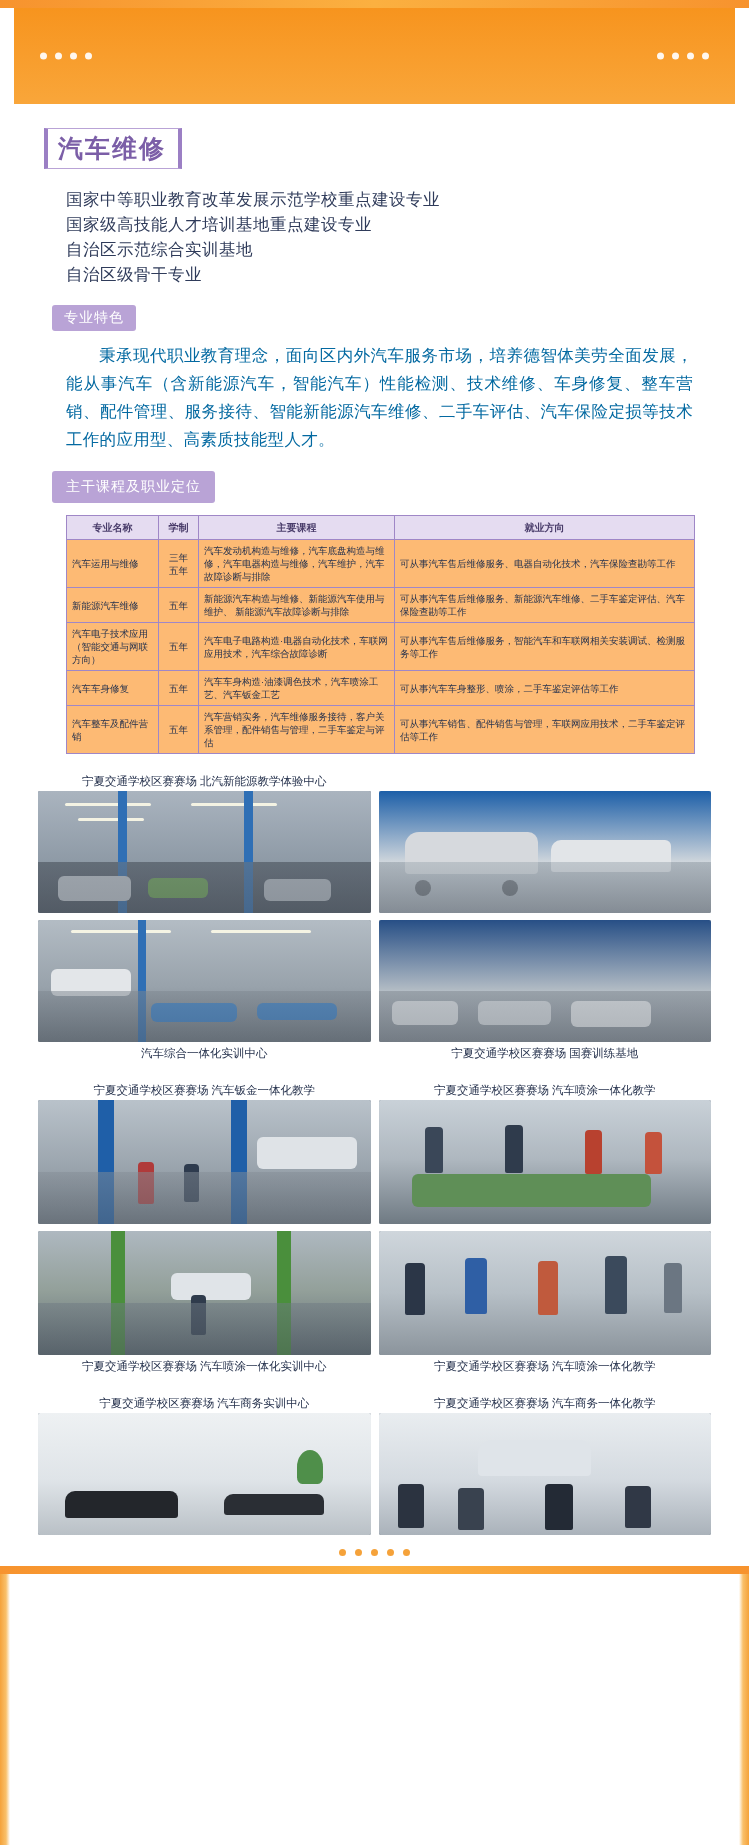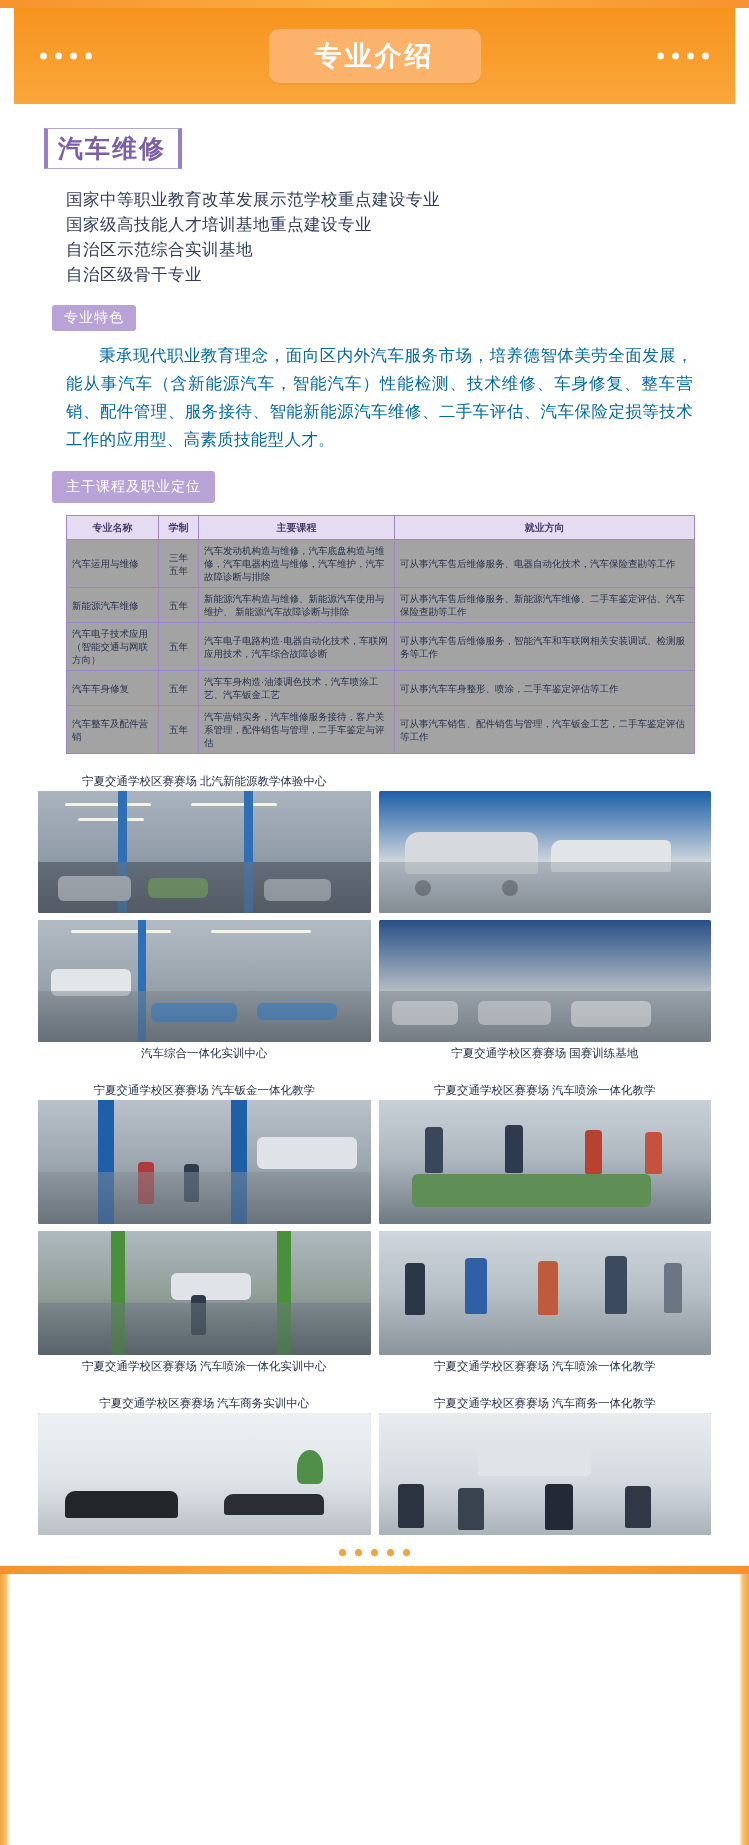--- a/index.html
+++ b/index.html
@@ -121,21 +121,21 @@
 
   
   .table-wrap {
     margin: 12px 40px 0 52px;
   }
   table.courses {
     width: 100%;
     border-collapse: collapse;
     font-size: 9.5px;
     color: #26324d;
-    background: #a3a3a3;
+    background: #fdba74;
   }
   table.courses th, table.courses td {
     border: 1px solid #9f87c7;
     padding: 4px 5px;
     vertical-align: middle;
     line-height: 13px;
   }
   table.courses thead th {
     background: #e5dcf1;
     color: #4a3d6b;
@@ -211,23 +211,20 @@
   <div class="inner">
 
     
     <div class="banner">
       <div class="dots-left">
         <span></span>
         <span></span>
         <span></span>
         <span></span>
       </div>
-      <div class="banner-pill">
-        <div class="banner-pill-text">专业介绍</div>
-      </div>
       <div class="dots-right">
         <span></span>
         <span></span>
         <span></span>
         <span></span>
       </div>
     </div>
 
     
     <div class="major-title-wrap">
@@ -281,21 +278,21 @@
           <tr>
             <td class="c-name">汽车车身修复</td>
             <td class="c-years">五年</td>
             <td class="c-courses">汽车车身构造·油漆调色技术，汽车喷涂工艺、汽车钣金工艺</td>
             <td class="c-jobs">可从事汽车车身整形、喷涂，二手车鉴定评估等工作</td>
           </tr>
           <tr>
             <td class="c-name">汽车整车及配件营销</td>
             <td class="c-years">五年</td>
             <td class="c-courses">汽车营销实务，汽车维修服务接待，客户关系管理，配件销售与管理，二手车鉴定与评估</td>
-            <td class="c-jobs">可从事汽车销售、配件销售与管理，汽车钣金工艺，二手车鉴定评估等工作</td>
+            <td class="c-jobs">可从事汽车销售、配件销售与管理，车联网应用技术，二手车鉴定评估等工作</td>
           </tr>
         </tbody>
       </table>
     </div>
 
     
     <div class="photos">
       <div class="grid2">
         <div class="cap">宁夏交通学校区赛赛场 北汽新能源教学体验中心</div>
       </div>

